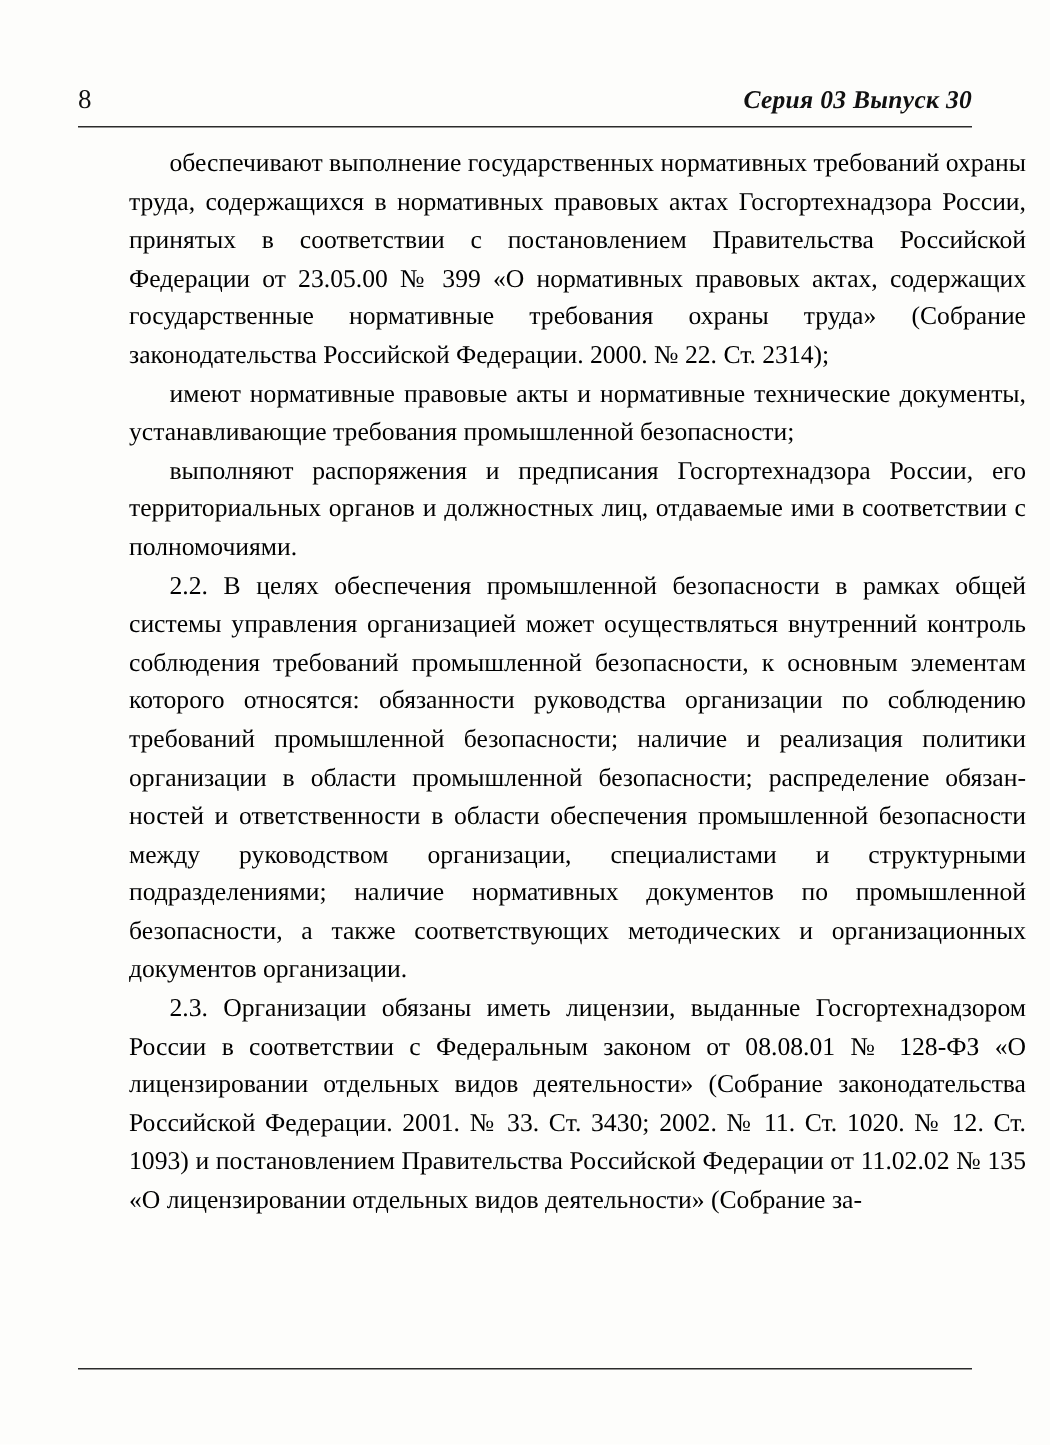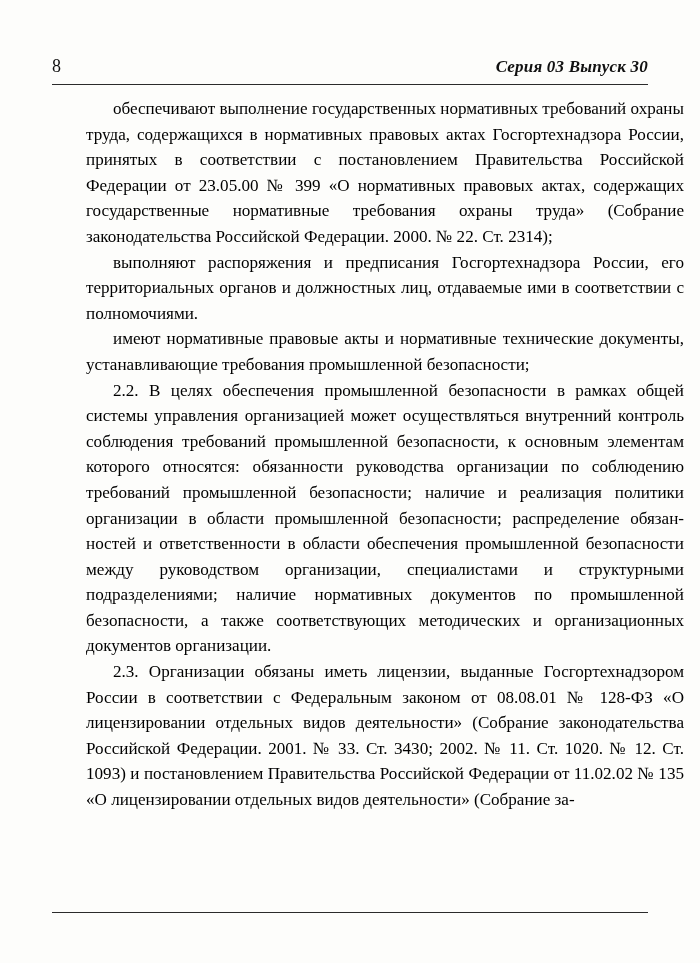--- a/index.html
+++ b/index.html
@@ -80,21 +80,21 @@
 
   <div class="header">
     <span class="page-number">8</span>
     <span class="header-series">Серия 03 Выпуск 30</span>
   </div>
 
   <div class="rule rule-top"></div>
 
   <div class="body-text">
     <p>обеспечивают выполнение государственных нормативных требо­ваний охраны труда, содержащихся в нормативных правовых актах Госгортехнадзора России, принятых в соответствии с постановлени­ем Правительства Российской Федерации от 23.05.00 № 399 «О нор­мативных правовых актах, содержащих государственные норматив­ные требования охраны труда» (Собрание законодательства Россий­ской Федерации. 2000. № 22. Ст. 2314);</p>
+    <p>имеют нормативные правовые акты и нормативные техничес­кие документы, устанавливающие требования промышленной безопасности;</p>
     <p>выполняют распоряжения и предписания Госгортехнадзора России, его территориальных органов и должностных лиц, отдава­емые ими в соответствии с полномочиями.</p>
-    <p>имеют нормативные правовые акты и нормативные техничес­кие документы, устанавливающие требования промышленной безопасности;</p>
     <p>2.2. В целях обеспечения промышленной безопасности в рамках общей системы управления организацией может осуществляться внутренний контроль соблюдения требований промышленной безо­пасности, к основным элементам которого относятся: обязанности руководства организации по соблюдению требований промышлен­ной безопасности; наличие и реализация политики организации в области промышленной безопасности; распределение обязан­ностей и ответственности в области обеспечения промышленной безопасности между руководством организации, специалистами и структурными подразделениями; наличие нормативных докумен­тов по промышленной безопасности, а также соответствующих ме­тодических и организационных документов организации.</p>
     <p>2.3. Организации обязаны иметь лицензии, выданные Госгор­технадзором России в соответствии с Федеральным законом от 08.08.01 № 128-ФЗ «О лицензировании отдельных видов деятель­ности» (Собрание законодательства Российской Федерации. 2001. № 33. Ст. 3430; 2002. № 11. Ст. 1020. № 12. Ст. 1093) и постановле­нием Правительства Российской Федерации от 11.02.02 № 135 «О лицензировании отдельных видов деятельности» (Собрание за-</p>
   </div>
 
   <div class="rule rule-bottom"></div>
 
 </div>
 
 </body></html>

